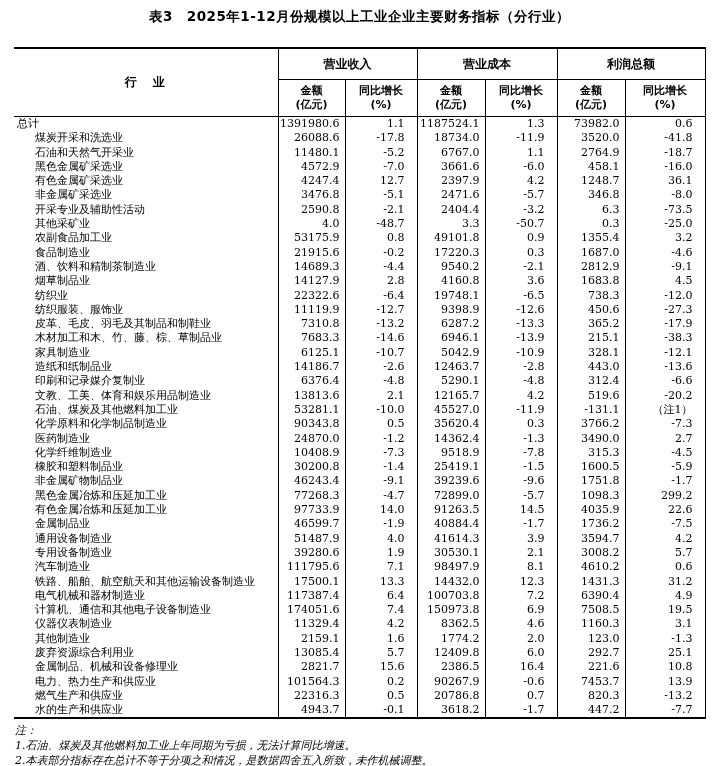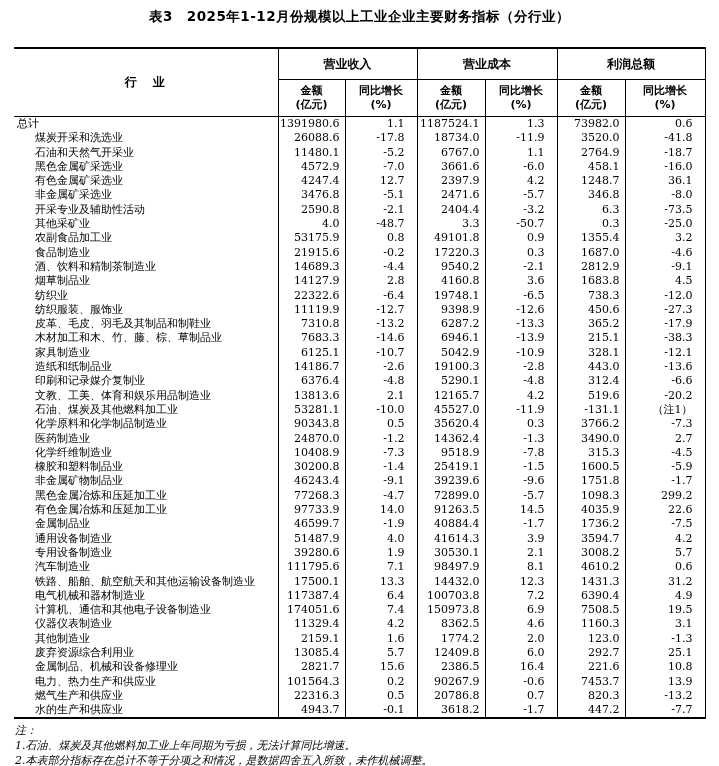--- a/index.html
+++ b/index.html
@@ -268,21 +268,21 @@
           <td class="num growth">-10.7</td>
           <td class="num amount">5042.9</td>
           <td class="num growth">-10.9</td>
           <td class="num amount">328.1</td>
           <td class="num growth">-12.1</td>
         </tr>
         <tr>
           <td class="industry">造纸和纸制品业</td>
           <td class="num amount">14186.7</td>
           <td class="num growth">-2.6</td>
-          <td class="num amount">19100.3</td>
+          <td class="num amount">12463.7</td>
           <td class="num growth">-2.8</td>
           <td class="num amount">443.0</td>
           <td class="num growth">-13.6</td>
         </tr>
         <tr>
           <td class="industry">印刷和记录媒介复制业</td>
           <td class="num amount">6376.4</td>
           <td class="num growth">-4.8</td>
           <td class="num amount">5290.1</td>
           <td class="num growth">-4.8</td>

